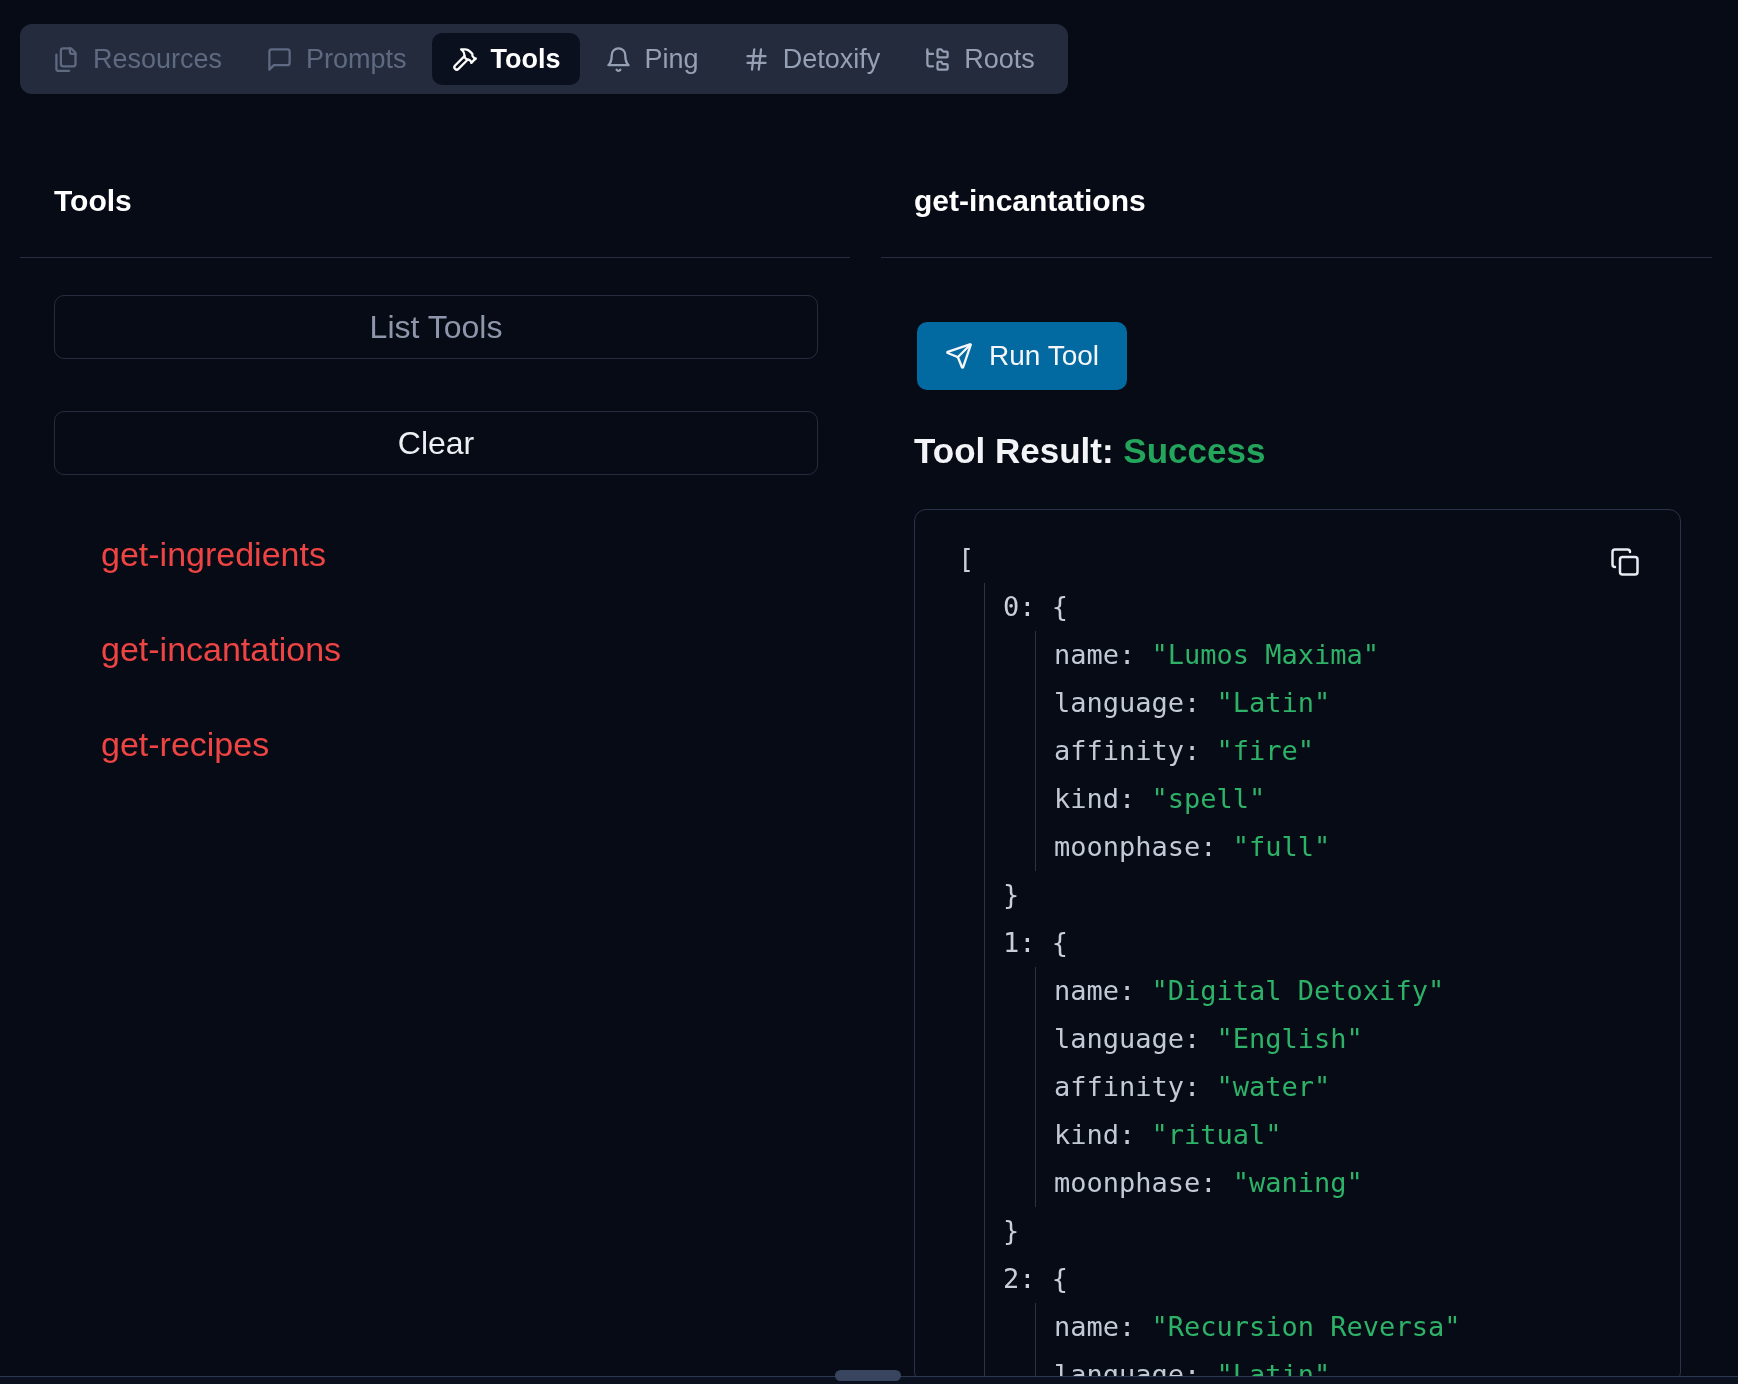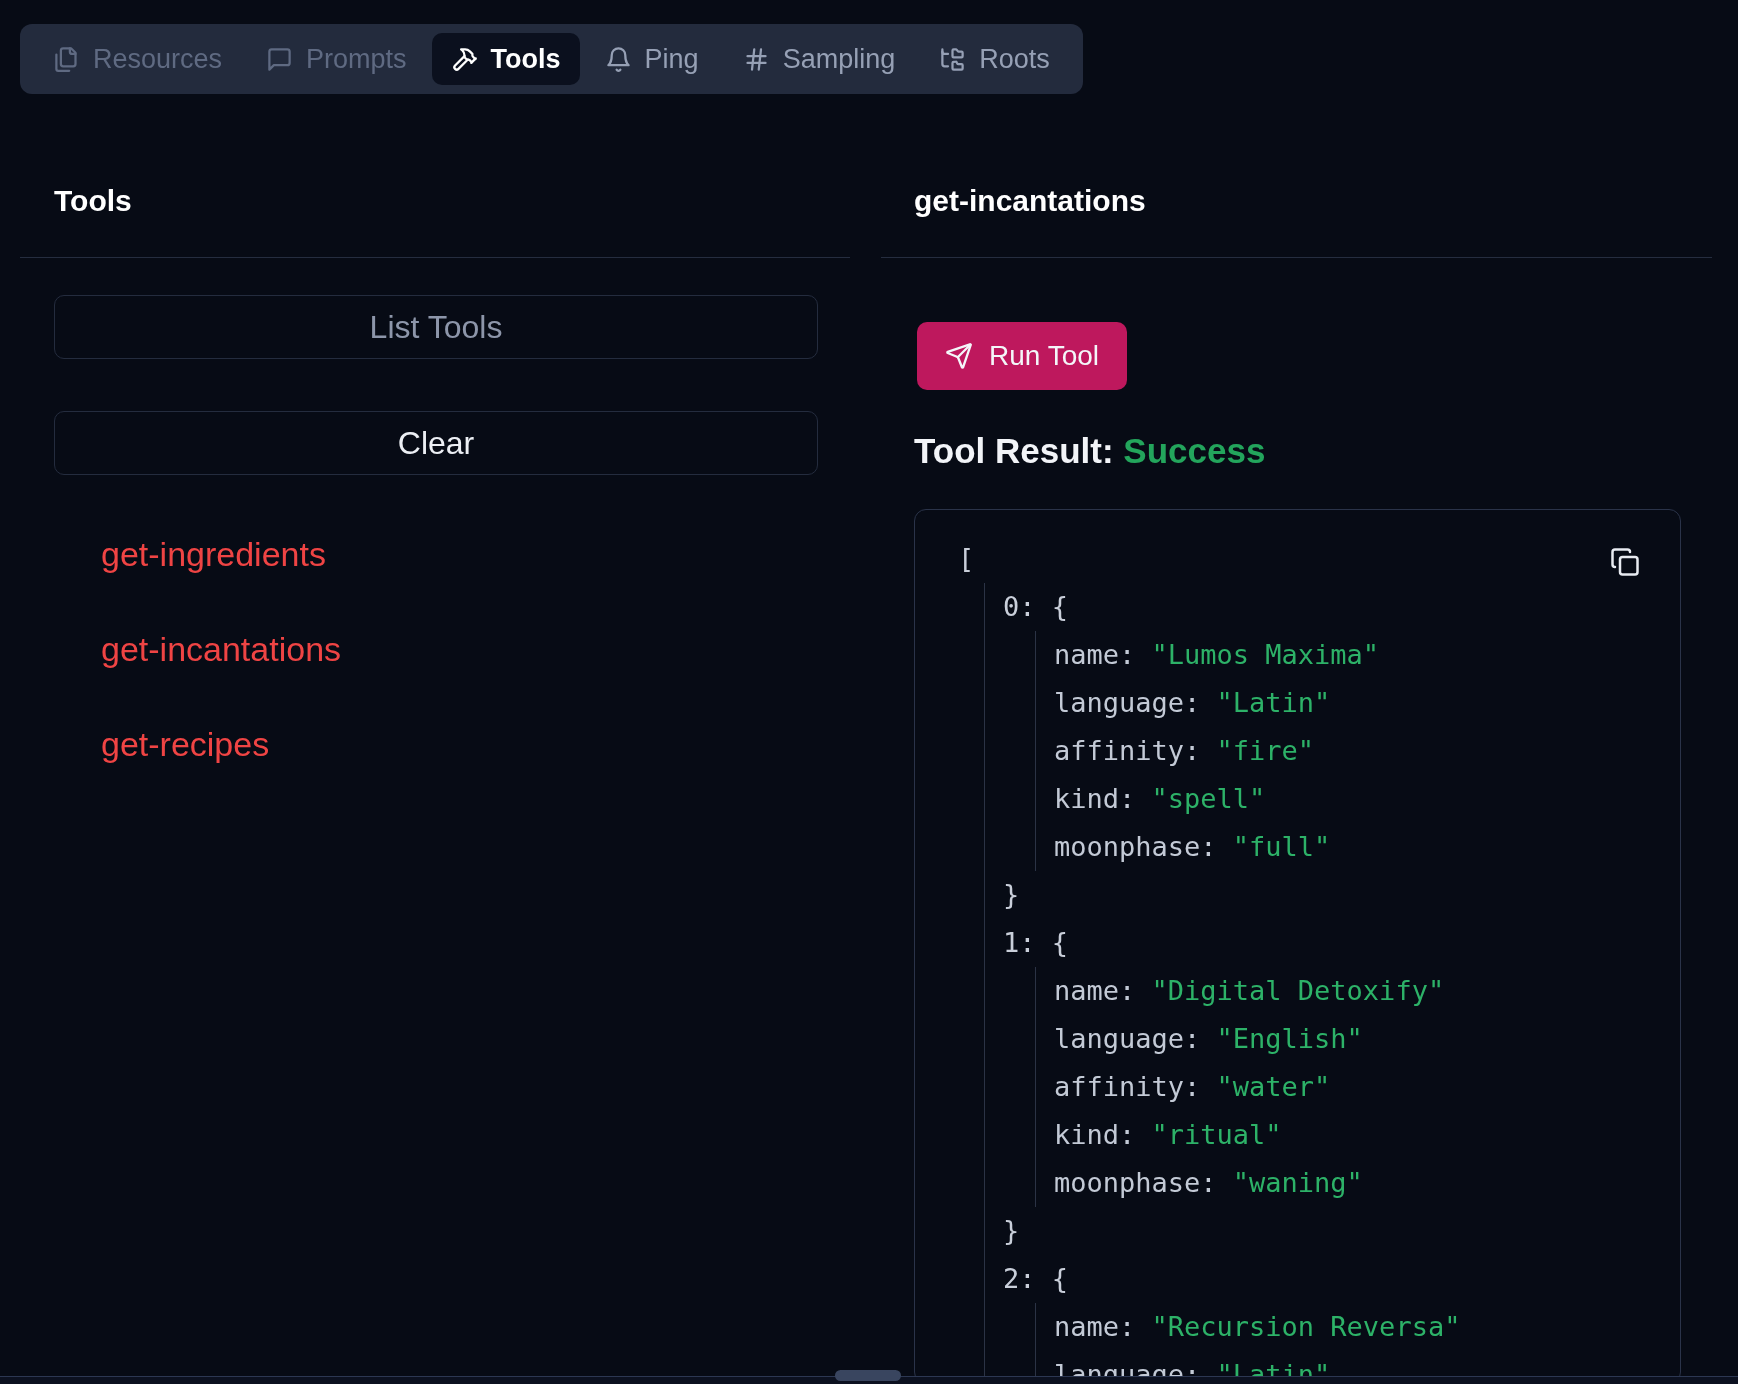--- a/index.html
+++ b/index.html
@@ -54,21 +54,21 @@
   .tool-list { margin-top:62px; }
   .tool-item {
     margin-left:81px; font-size:34px; color:#ef4444; line-height:34px;
     margin-bottom:61px; cursor:pointer; width:fit-content;
   }
 
   
   .btn-run {
     display:flex; align-items:center; gap:16px;
     margin:64px 0 0 36px; height:68px; padding:0 28px; width:fit-content;
-    background:#be185d; border:none; border-radius:10px;
+    background:#0369a1; border:none; border-radius:10px;
     font-family:"Liberation Sans", sans-serif;
     font-size:28px; font-weight:500; color:#f4f6f9; cursor:pointer;
   }
   .btn-run svg { width:28px; height:28px; stroke:#f4f6f9; fill:none;
                  stroke-width:2; stroke-linecap:round; stroke-linejoin:round; }
   .result-row {
     margin:44px 0 0 33px; font-size:35px; font-weight:700; line-height:34px;
   }
   .result-label  { color:#f2f4f8; }
   .result-status { color:#23a55c; }
@@ -149,21 +149,21 @@
   </div>
   <div class="tab default">
     <span>
       <svg viewBox="0 0 24 24">
           <line x1="4" x2="20" y1="9" y2="9"></line>
           <line x1="4" x2="20" y1="15" y2="15"></line>
           <line x1="10" x2="8" y1="3" y2="21"></line>
           <line x1="16" x2="14" y1="3" y2="21"></line>
         </svg>
     </span>
-    <span>Sampling</span>
+    <span>Detoxify</span>
   </div>
   <div class="tab default">
     <span>
       <svg viewBox="0 0 24 24">
           <path d="M20 10a1 1 0 0 0 1-1V6a1 1 0 0 0-1-1h-2.5a1 1 0 0 1-.8-.4l-.9-1.2A1 1 0 0 0 15 3h-2a1 1 0 0 0-1 1v5a1 1 0 0 0 1 1Z"></path>
           <path d="M20 21a1 1 0 0 0 1-1v-3a1 1 0 0 0-1-1h-2.9a1 1 0 0 1-.88-.55l-.42-.85a1 1 0 0 0-.92-.6H13a1 1 0 0 0-1 1v5a1 1 0 0 0 1 1Z"></path>
           <path d="M3 5a2 2 0 0 0 2 2h3"></path>
           <path d="M3 3v13a2 2 0 0 0 2 2h3"></path>
         </svg>
     </span>

